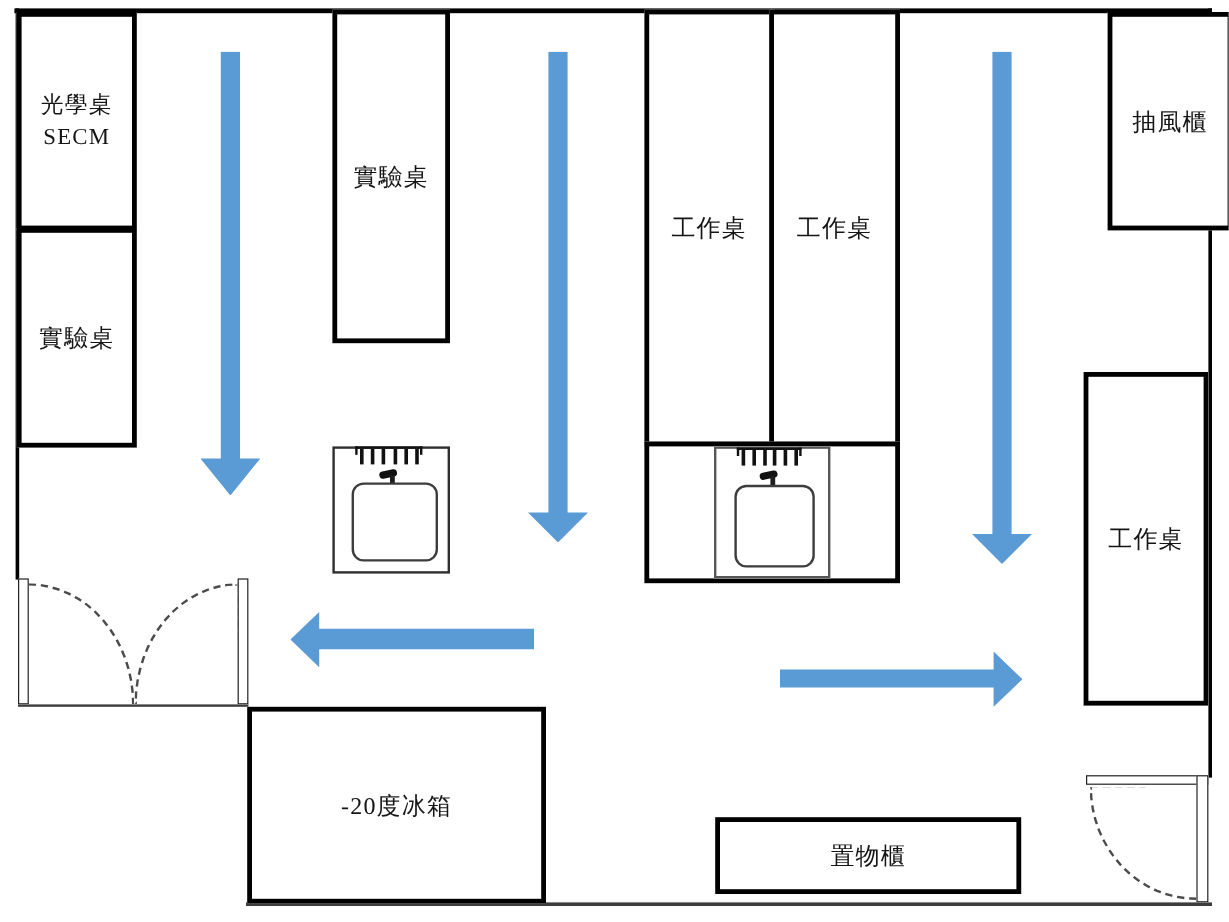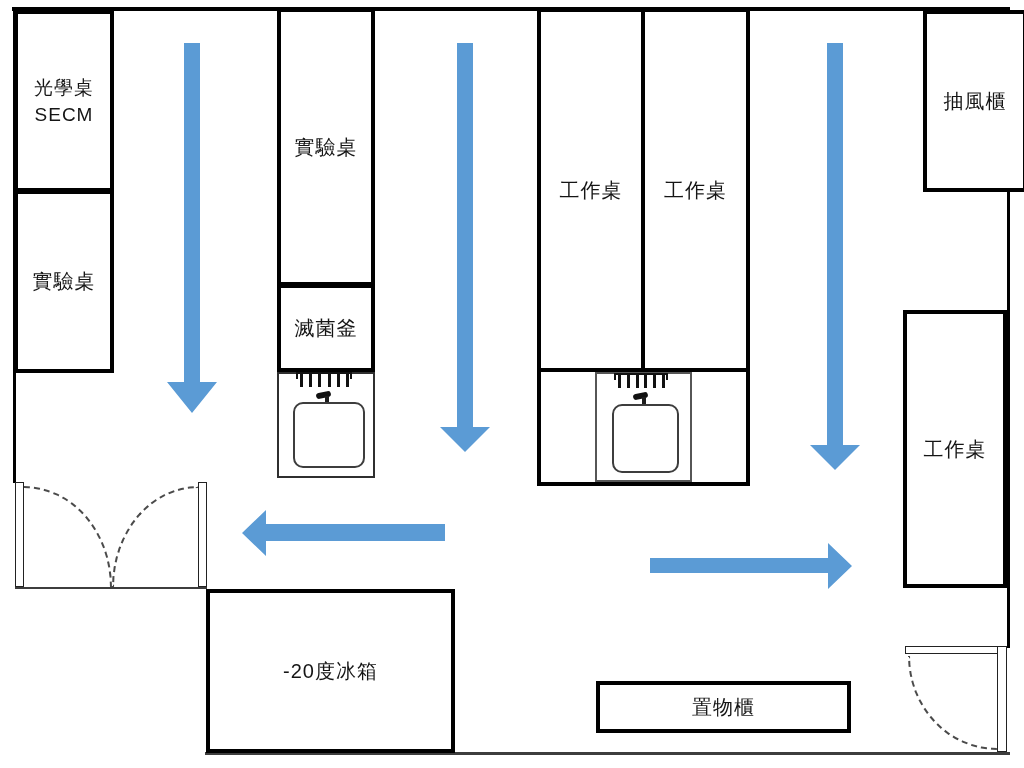--- a/index.html
+++ b/index.html
@@ -1,18 +1,18 @@
 <!DOCTYPE html>
 <html><head>
 <meta charset="utf-8">
 <style>
   html,body { margin:0; padding:0; background:#fff; }
   #canvas {
     position:relative; width:1024px; height:768px; background:#ffffff;
-    font-family:Liberation Sans, sans-serif;
+    font-family:Liberation Serif, serif;
     color:#151515; overflow:hidden;
   }
   .wall { position:absolute; background:#000; }
   .thinwall { position:absolute; background:#3d3d3d; }
   .box {
     position:absolute; background:#fff; border:4px solid #000; box-sizing:border-box;
     display:flex; flex-direction:column; align-items:center; justify-content:center;
     text-align:center; font-size:20px; letter-spacing:1px;
   }
   .box.thin { border-width:2px; border-color:#2f2f2f; }
@@ -60,23 +60,20 @@
     <span class="lbl">光學桌</span>
     <span class="lbl">SECM</span>
   </div>
   <div class="box" style="left:14px; top:190px; width:100px; height:183px;">
     <span>實驗桌</span>
   </div>
 
   <div class="box" style="left:277px; top:8px; width:98px; height:278px;">
     <span>實驗桌</span>
   </div>
-  <div class="box" style="left:277px; top:284px; width:98px; height:88px;">
-    <span>滅菌釜</span>
-  </div>
   <div class="box thin" style="left:277px; top:372px; width:98px; height:106px;"></div>
   <div class="staple" style="left:296px; top:372px; width:56px; height:7px;"></div>
   <div class="teeth" style="left:300px; top:374px; width:49px; height:13px;">
       <i></i>
       <i></i>
       <i></i>
       <i></i>
       <i></i>
       <i></i>
     </div>
@@ -110,21 +107,21 @@
   <div class="box" style="left:923px; top:10px; width:104px; height:182px;">
     <span>抽風櫃</span>
   </div>
   <div class="box" style="left:903px; top:310px; width:104px; height:278px;">
     <span>工作桌</span>
   </div>
 
   <div class="box" style="left:206px; top:589px; width:249px; height:164px;">
     <span>-20度冰箱</span>
   </div>
-  <div class="box" style="left:596px; top:681px; width:255px; height:52px;align-items:center;">
+  <div class="box" style="left:596px; top:681px; width:255px; height:64px;align-items:center;">
     <span>置物櫃</span>
   </div>
 
   <div class="arrow a-d1"></div>
   <div class="arrow a-d2"></div>
   <div class="arrow a-d3"></div>
   <div class="arrow a-l"></div>
   <div class="arrow a-r"></div>
 
   <div class="jamb" style="left:15px; top:482px; width:9px; height:105px;"></div>

